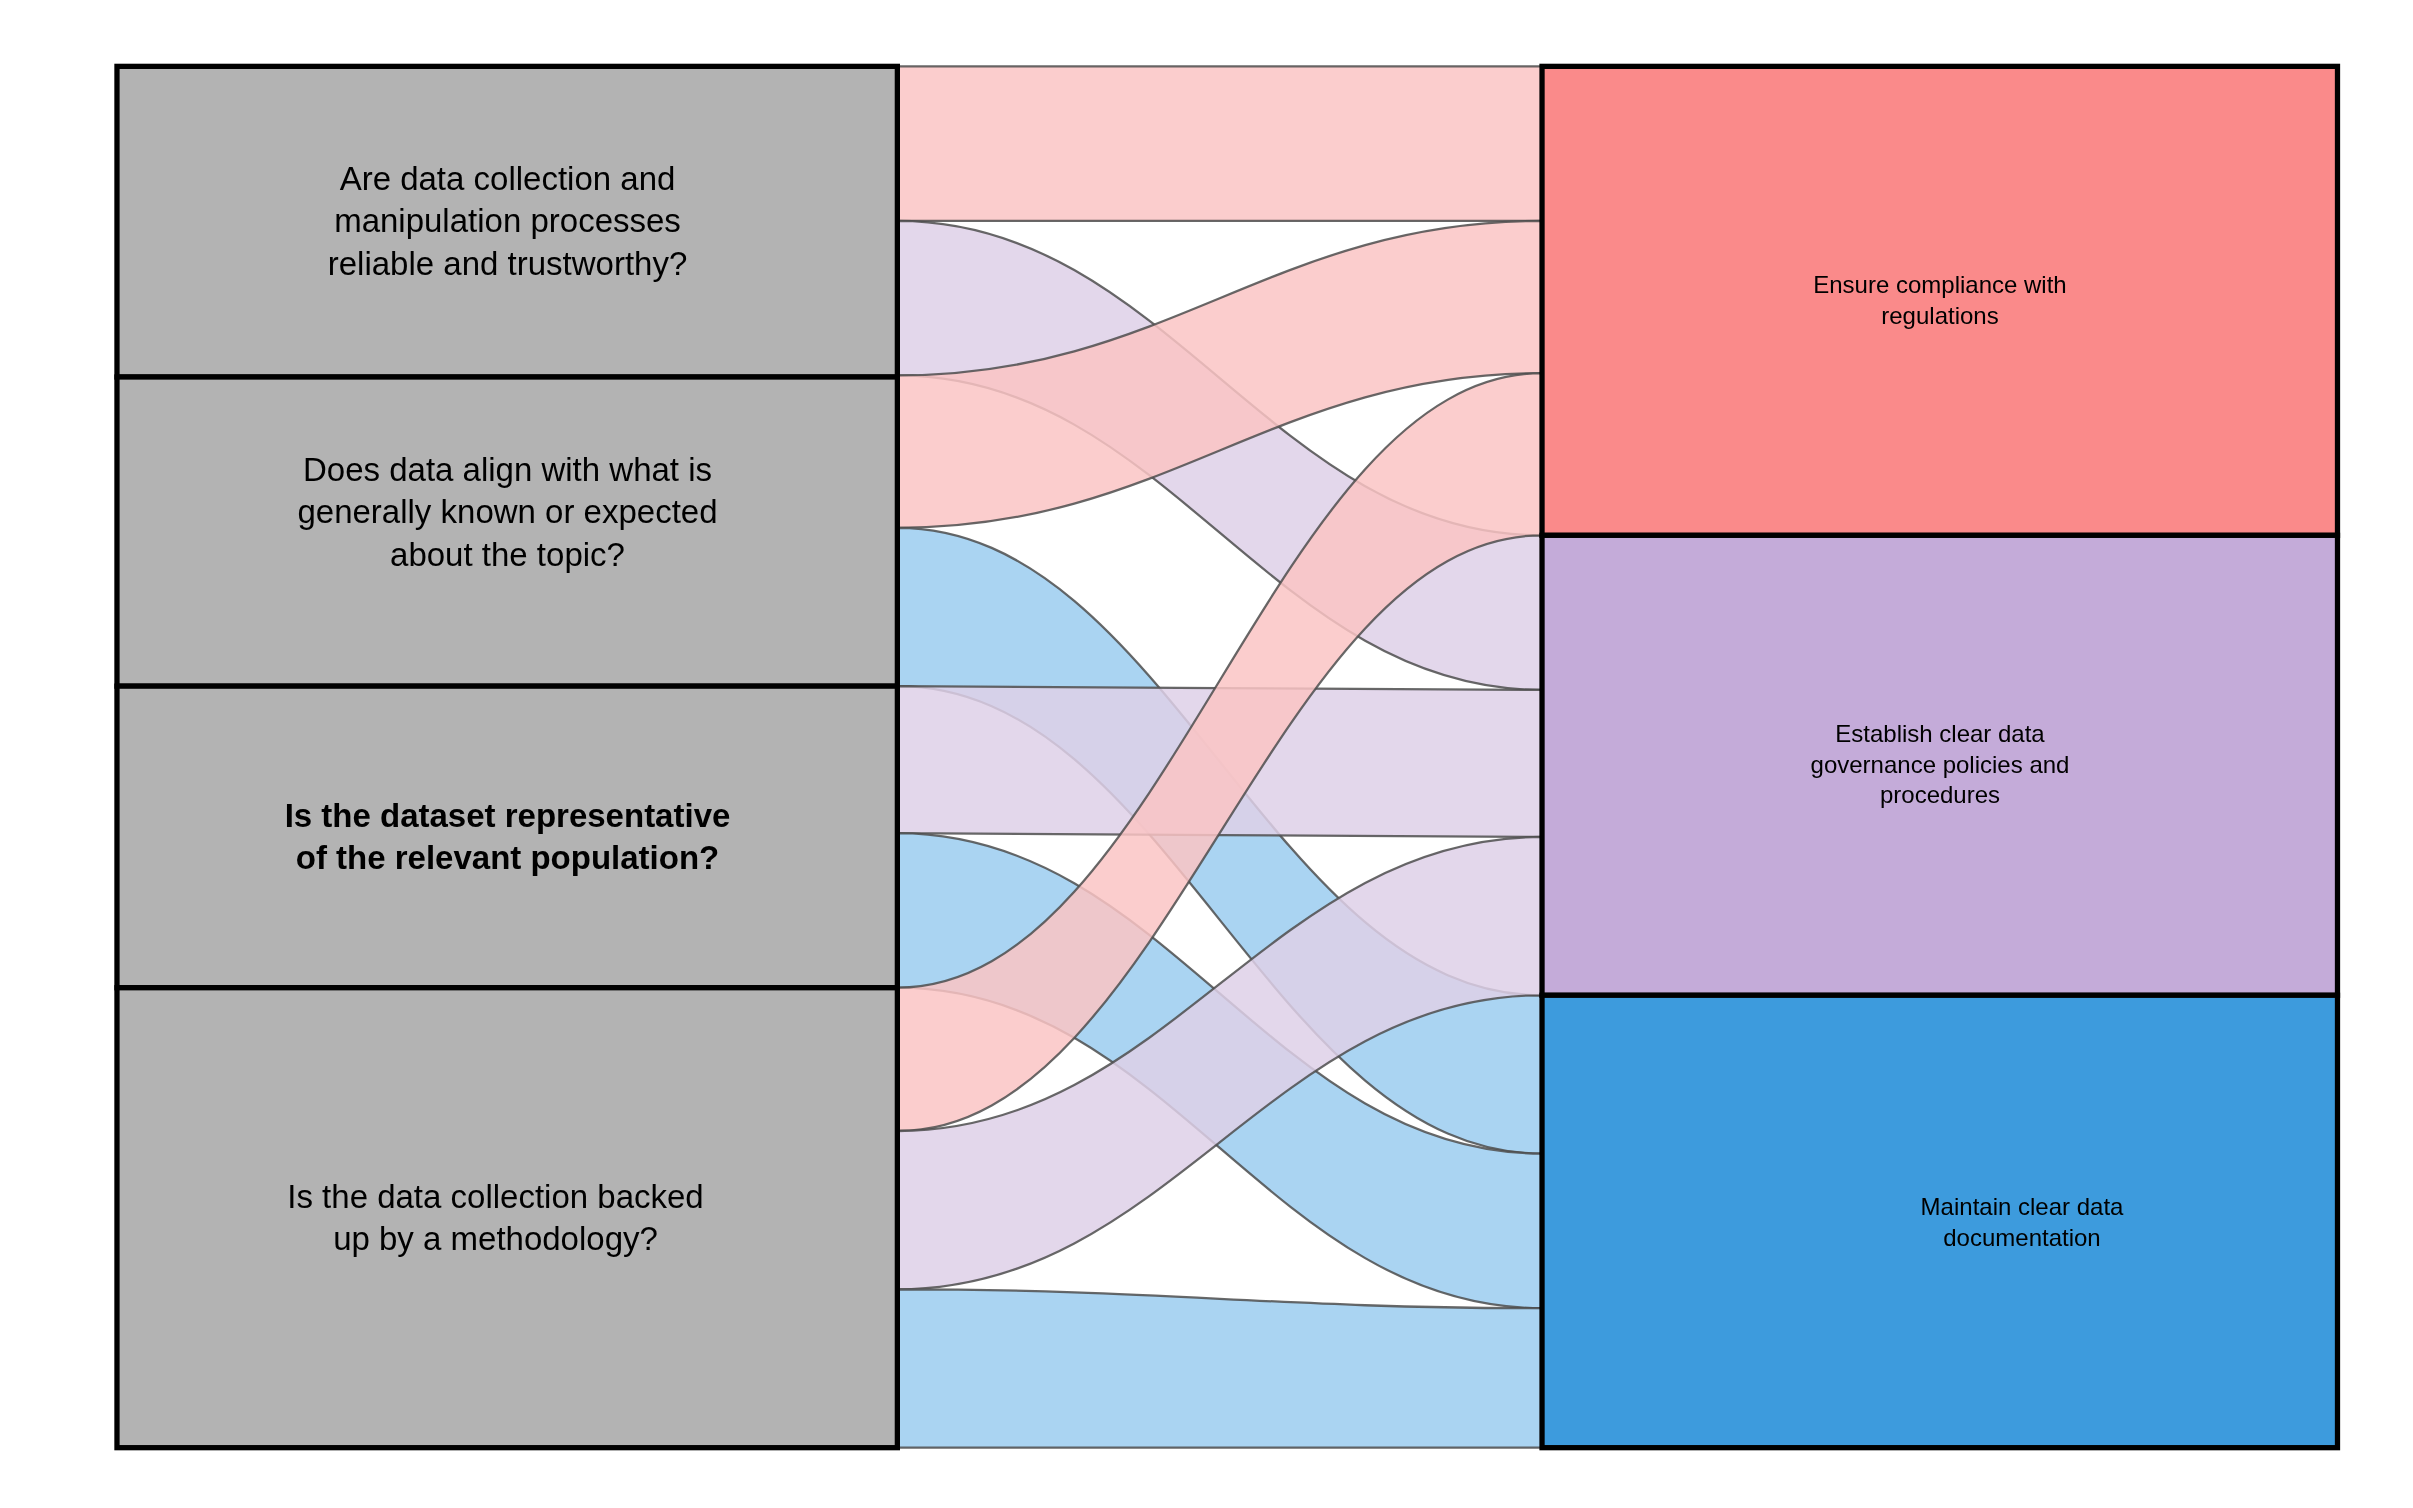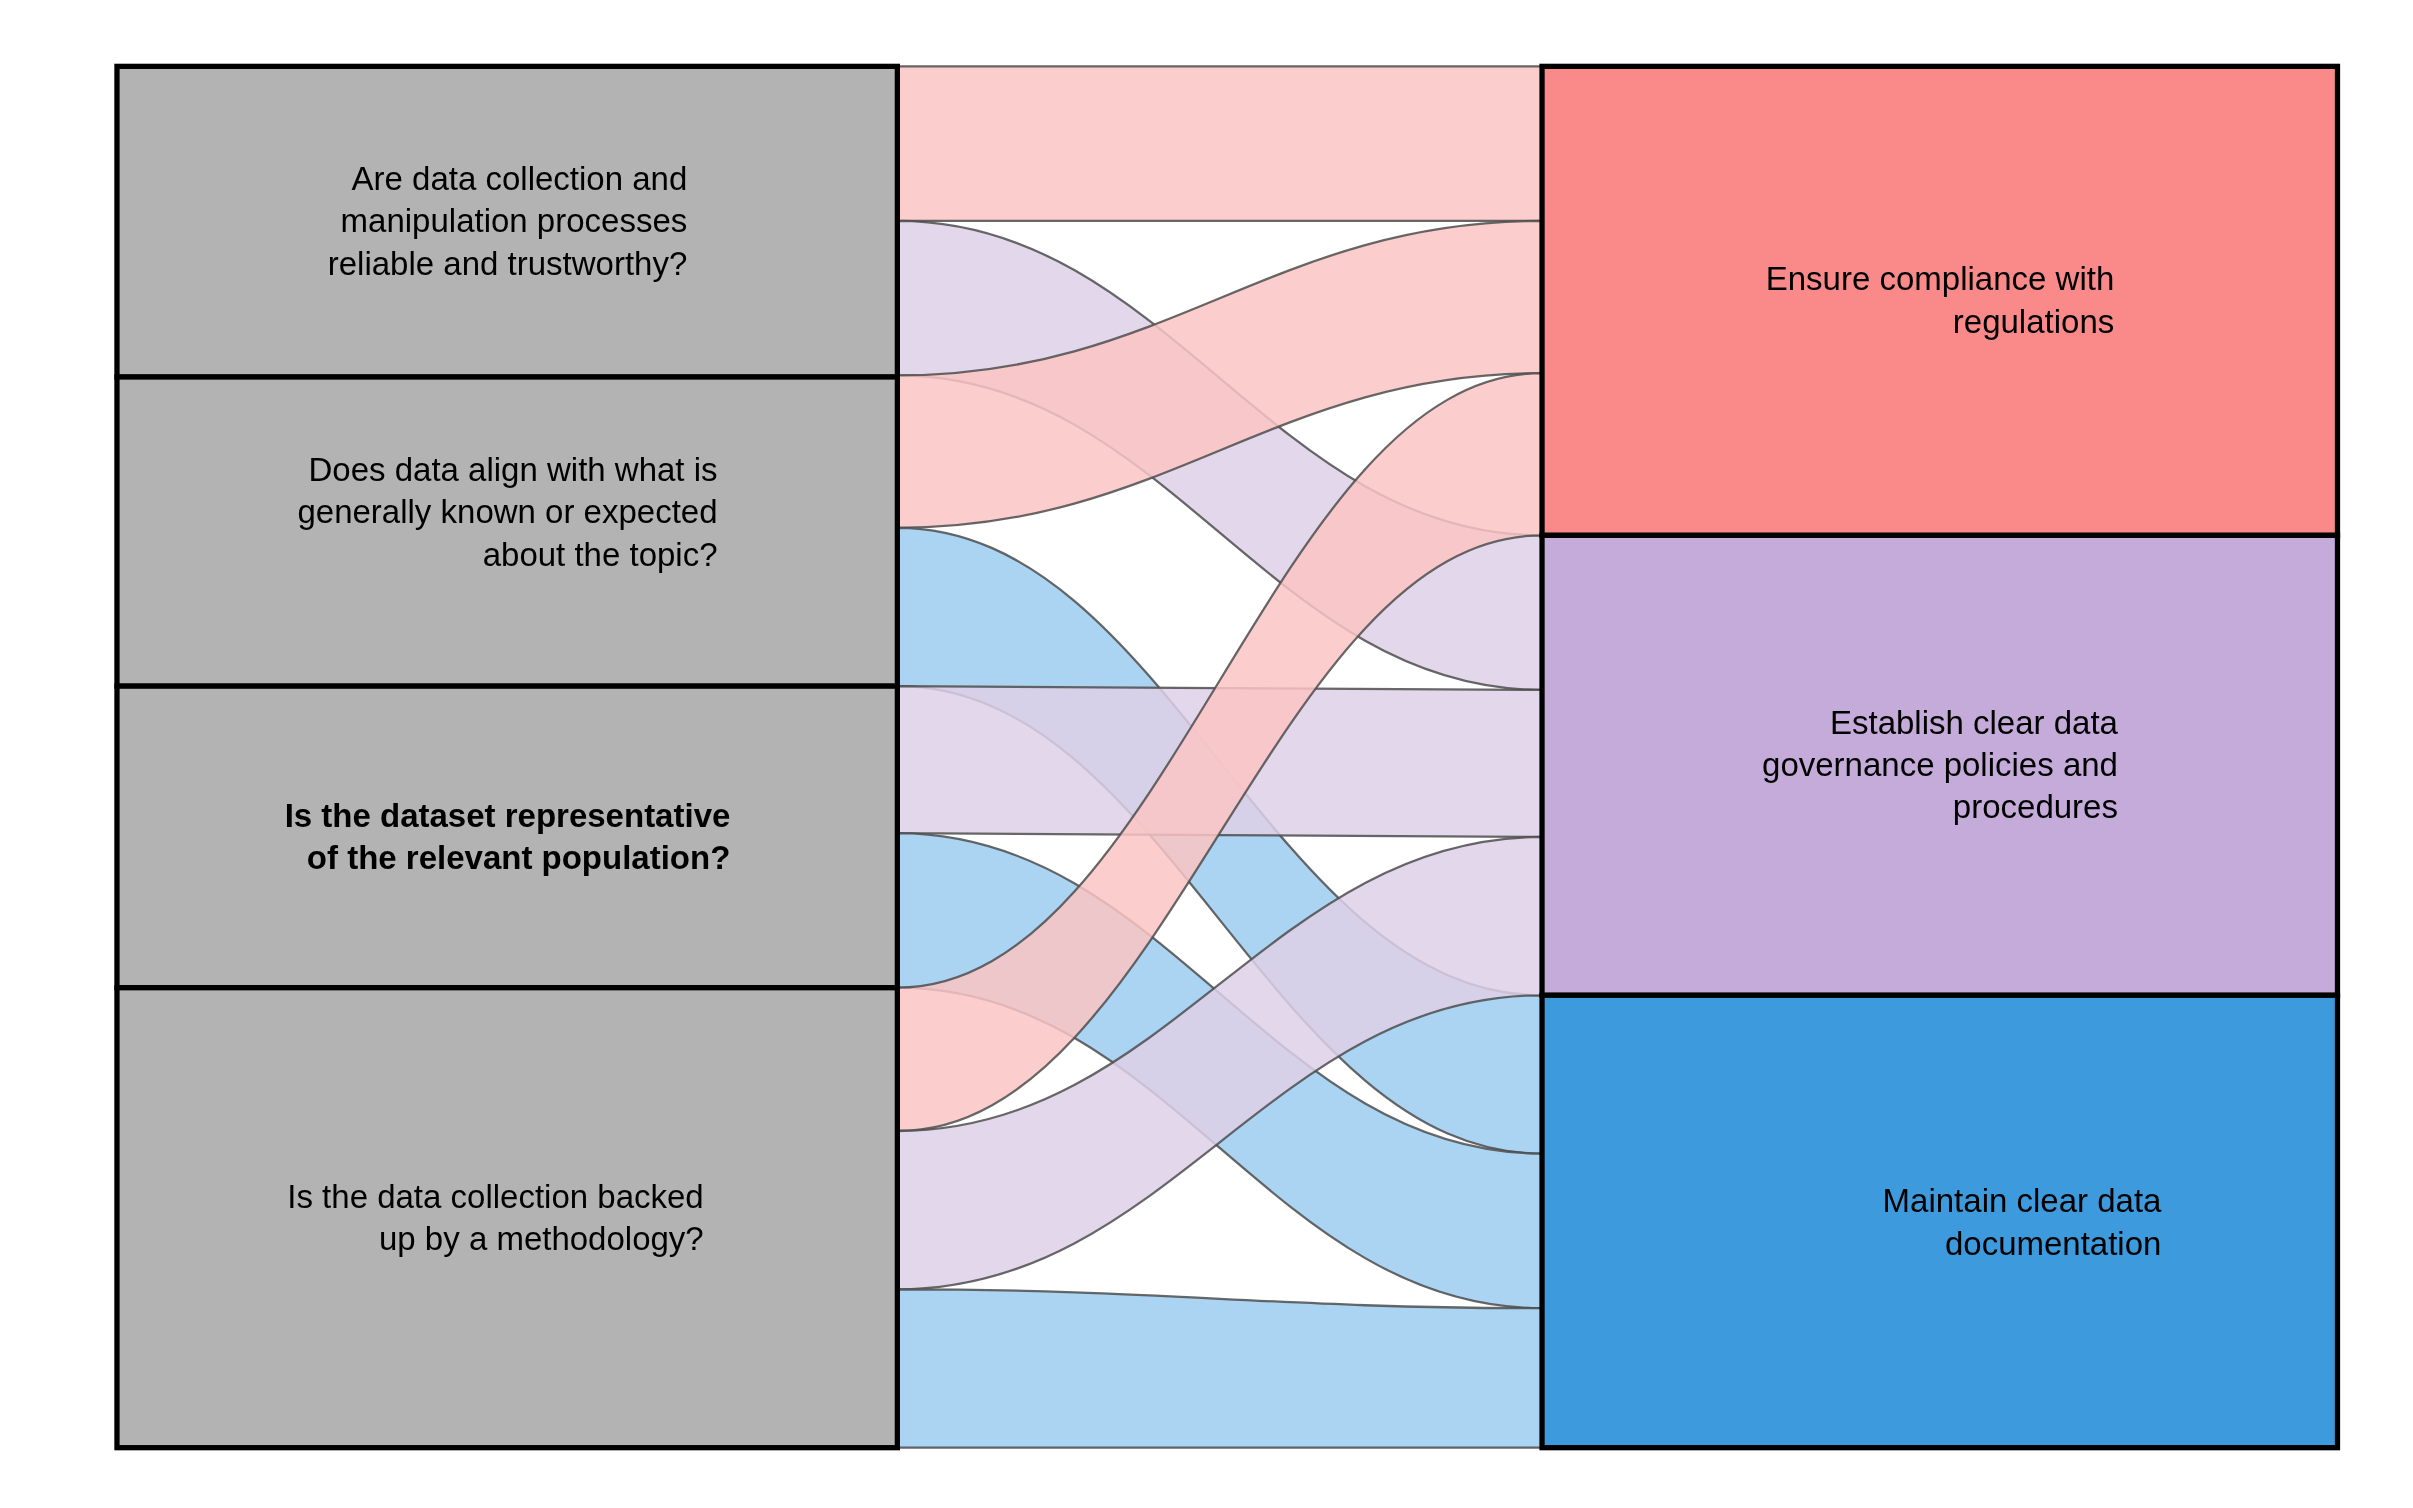--- a/index.html
+++ b/index.html
@@ -1,26 +1,26 @@
 <!DOCTYPE html>
 <html style="font-size:12px"><head>
 <meta charset="utf-8">
 <style>
   html,body{margin:0;padding:0;background:#ffffff;}
   body{width:2413px;height:1508px;font-family:"Liberation Sans",sans-serif;overflow:hidden;}
   #stage{position:relative;width:2413px;height:1508px;background:#ffffff;}
   svg#sankey{position:absolute;left:0;top:0;width:2413px;height:1508px;display:block;}
   .node-label{
     position:absolute;display:flex;align-items:center;justify-content:center;
-    text-align:right;color:#000000;line-height:1.28;
+    text-align:center;color:#000000;line-height:1.28;
     font-family:"Liberation Sans",sans-serif;pointer-events:none;
     white-space:pre-line;
   }
   .lbl-left{font-size:33px;}
-  .lbl-right{font-size:33px;}
+  .lbl-right{font-size:24px;}
 </style>
 </head>
 <body>
 
 <div id="stage">
   <svg id="sankey" viewBox="0 0 3200 2000" xmlns="http://www.w3.org/2000/svg" shape-rendering="geometricPrecision">
     <g id="links-layer">
         <path d="M 1190 88 C 1549.1 88 1685.9 88 2045 88 L 2045 293 C 1685.9 293 1549.1 293 1190 293 Z" fill="#fac4c4" fill-opacity="0.85" stroke="#4d4d4d" stroke-width="3" stroke-opacity="0.85"></path>
         <path d="M 1190 293 C 1549.1 293 1685.9 710 2045 710 L 2045 915 C 1685.9 915 1549.1 498 1190 498 Z" fill="#ded0e8" fill-opacity="0.85" stroke="#4d4d4d" stroke-width="3" stroke-opacity="0.85"></path>
         <path d="M 1190 498 C 1549.1 498 1685.9 293 2045 293 L 2045 495 C 1685.9 495 1549.1 700 1190 700 Z" fill="#fac4c4" fill-opacity="0.85" stroke="#4d4d4d" stroke-width="3" stroke-opacity="0.85"></path>

